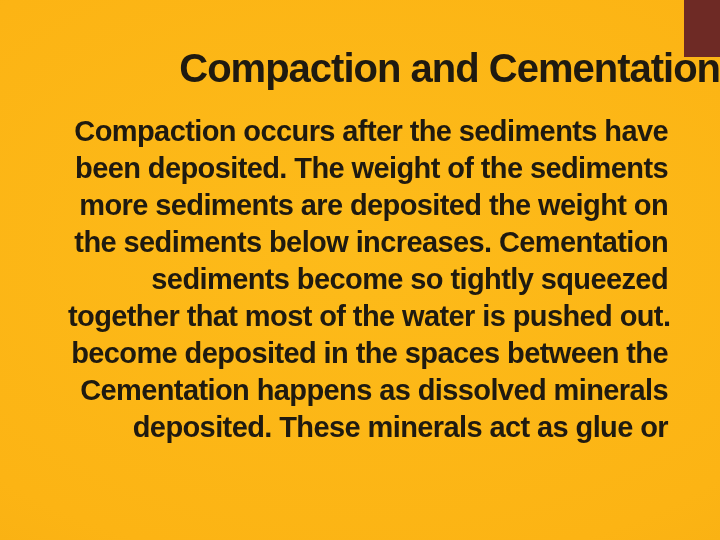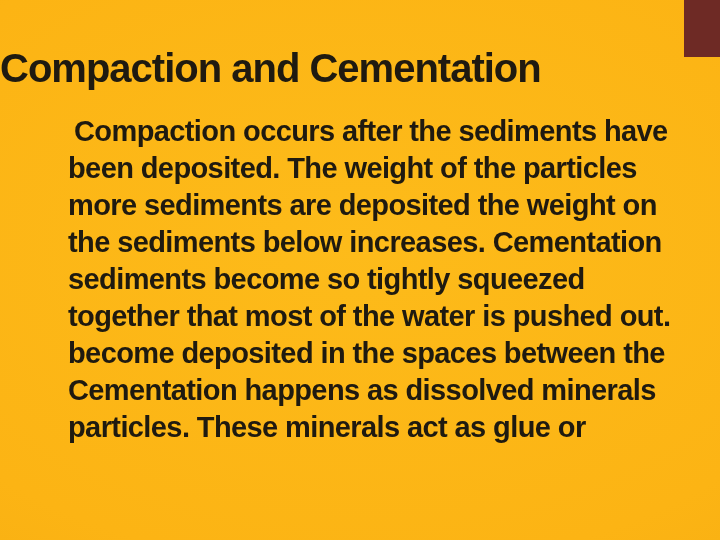--- a/index.html
+++ b/index.html
@@ -26,56 +26,57 @@
     right: 0;
     width: 36px;
     height: 57px;
     background: var(--accent, #6e2a25);
   }
   .title {
     position: absolute;
     top: 47px;
     left: 0;
     width: 100%;
-    text-align: left;
+    text-align: right;
     font-size: 40px;
     line-height: 42px;
     font-weight: 600;
     letter-spacing: -1px;
     white-space: nowrap;
   }
   .body-text {
     position: absolute;
     top: 113px;
     left: 68px;
     width: 600px;
     font-size: 29px;
     line-height: 37px;
     font-weight: 600;
     letter-spacing: -0.6px;
   }
   .body-line {
     white-space: nowrap;
+    text-align: right;
   }
   .body-line.first {
     padding-left: 6px;
   }
 </style>
 </head>
 <body>
 
 <div class="slide">
   <div class="corner-accent"></div>
 
   <div class="title">Compaction and Cementation</div>
 
   <div class="body-text">
     <div class="body-line first">Compaction occurs after the sediments have</div>
-    <div class="body-line">been deposited. The weight of the particles</div>
+    <div class="body-line">been deposited. The weight of the sediments</div>
     <div class="body-line">more sediments are deposited the weight on</div>
     <div class="body-line">the sediments below increases. Cementation</div>
     <div class="body-line">sediments become so tightly squeezed</div>
     <div class="body-line">together that most of the water is pushed out.</div>
     <div class="body-line">become deposited in the spaces between the</div>
     <div class="body-line">Cementation happens as dissolved minerals</div>
-    <div class="body-line">particles. These minerals act as glue or</div>
+    <div class="body-line">deposited. These minerals act as glue or</div>
   </div>
 </div>
 
 </body></html>

